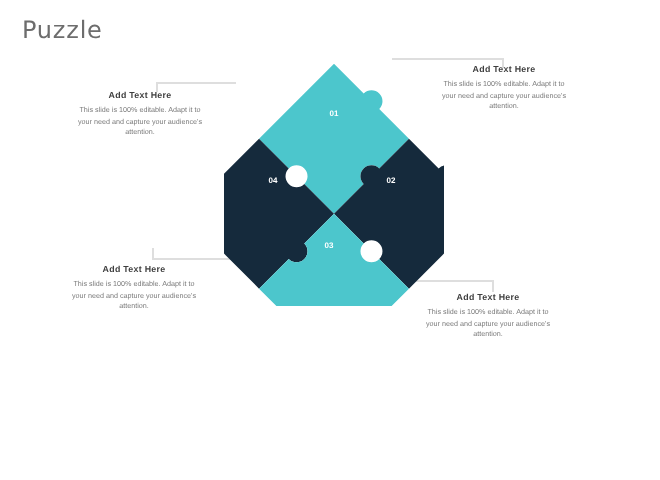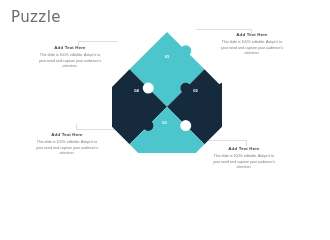--- a/index.html
+++ b/index.html
@@ -19,21 +19,21 @@
     position: absolute;
     inset: 0;
     background: #ffffff;
   }
 
   
   #slide-title {
     position: absolute;
     left: 11px;
     top: 8px;
-    font-size: 15px;
+    font-size: 12px;
     letter-spacing: 0.4px;
     color: #6d6d6d;
     font-weight: 400;
     font-family: "DejaVu Sans", sans-serif;
     white-space: nowrap;
   }
 
   
   .connector {
     position: absolute;

